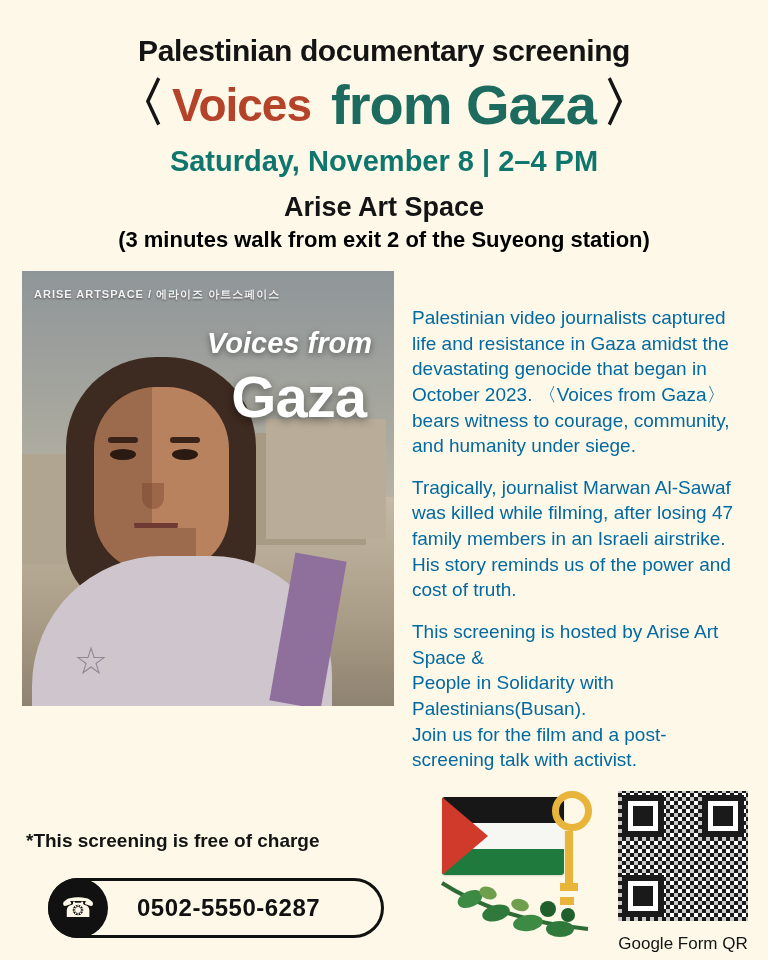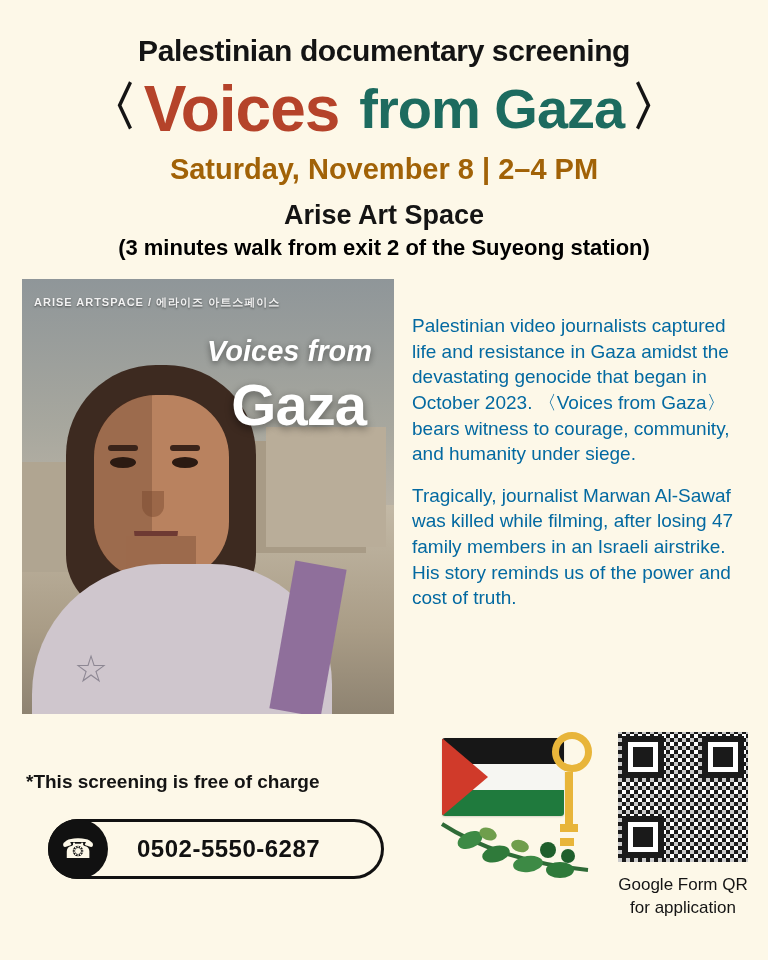--- a/index.html
+++ b/index.html
@@ -41,37 +41,37 @@
     gap: 6px;
     line-height: 1;
   }
   .bracket {
     font-size: 52px;
     font-weight: bold;
     color: #141414;
     transform: translateY(-3px);
   }
   .title-a {
-    font-size: 64px;
+    font-size: 46px;
     font-weight: bold;
     color: #b5432a;
     letter-spacing: -1px;
   }
   .title-b {
     font-size: 56px;
     font-weight: bold;
     color: #1d6b5f;
     letter-spacing: -1px;
     margin-left: 14px;
   }
   .datetime {
     margin-top: 12px;
     font-size: 29px;
     font-weight: bold;
-    color: #a16207;
+    color: #0f766e;
   }
   .venue {
     margin-top: 14px;
     font-size: 27px;
     font-weight: bold;
     color: #141414;
   }
   .venue-note {
     margin-top: 4px;
     font-size: 22px;
@@ -441,20 +441,23 @@
       <div class="star">☆</div>
 
       <div class="still-topbar">ARISE ARTSPACE / 에라이즈 아트스페이스</div>
       <div class="still-cap1">Voices from</div>
       <div class="still-cap2">Gaza</div>
     </div>
 
     <div class="copy">
       <p>Palestinian video journalists captured life and resistance in Gaza amidst the devastating genocide that began in October 2023. 〈Voices from Gaza〉 bears witness to courage, community, and humanity under siege.</p>
       <p>Tragically, journalist Marwan Al-Sawaf was killed while filming, after losing 47 family members in an Israeli airstrike. His story reminds us of the power and cost of truth.</p>
+      <p style="white-space: pre-line;">This screening is hosted by Arise Art Space &amp;
+People in Solidarity with Palestinians(Busan).
+Join us for the film and a post-screening talk with activist.</p>
     </div>
   </div>
 
   <div class="bottom">
 
     <div class="bottom-left">
       <div class="free-note">*This screening is free of charge</div>
 
       <div class="phone-pill">
         <div class="phone-badge">☎</div>

